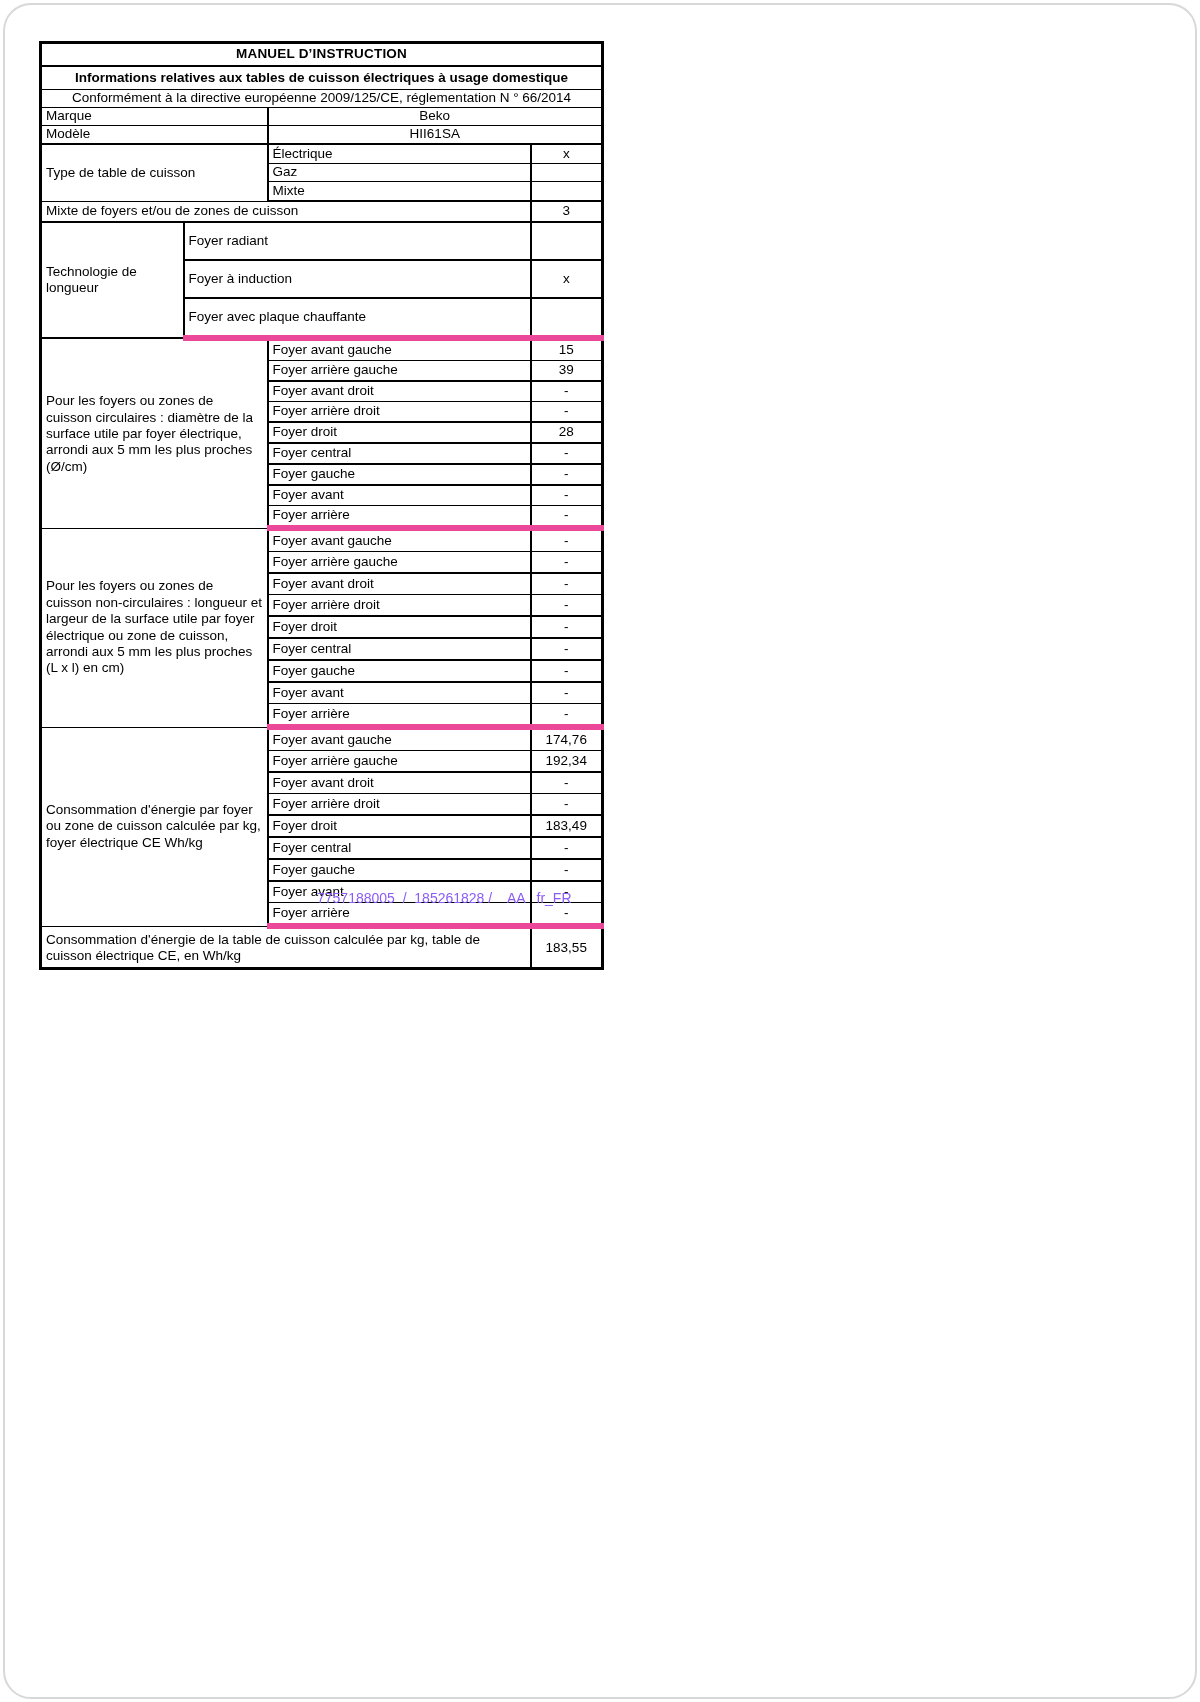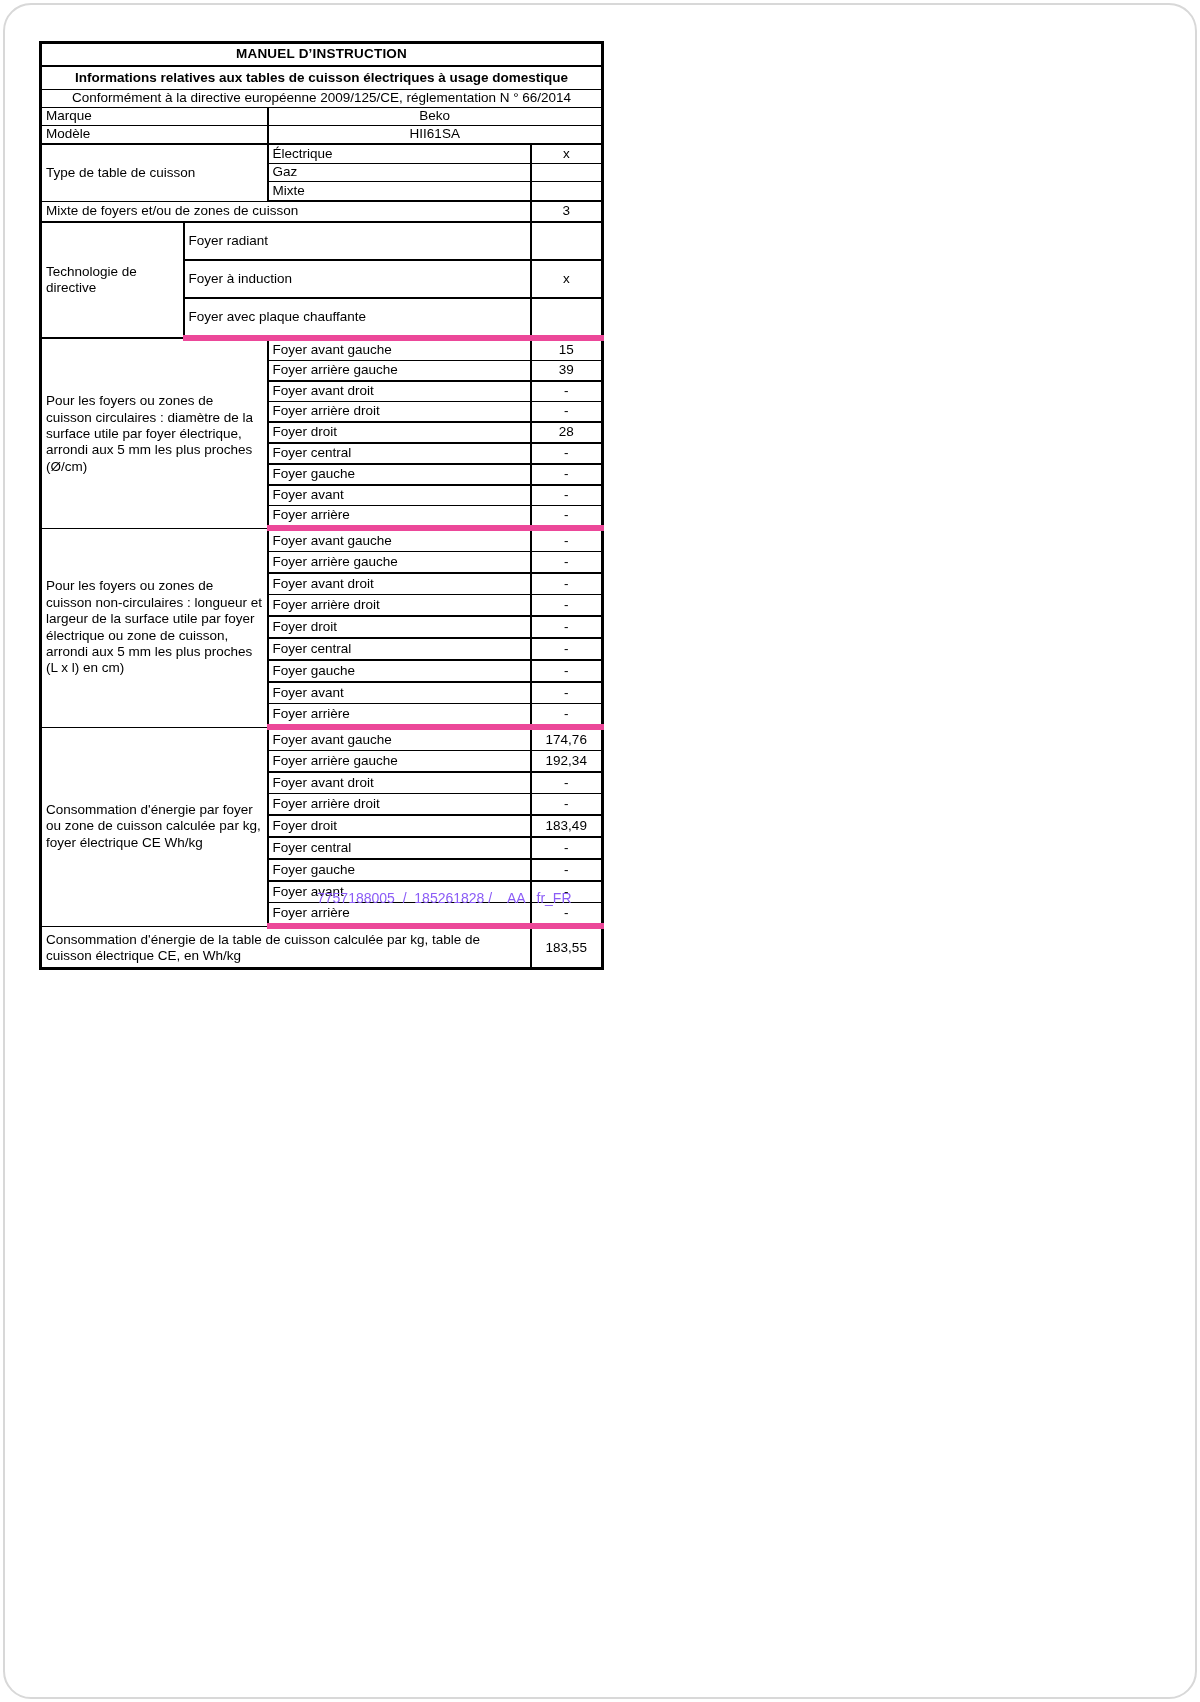--- a/index.html
+++ b/index.html
@@ -87,21 +87,21 @@
       <td class="nw">Mixte</td>
       <td class="c"></td>
     </tr>
 
     <tr class="bb2 h19">
       <td colspan="3" class="nw">Mixte de foyers et/ou de zones de cuisson</td>
       <td class="c">3</td>
     </tr>
 
     <tr class="bb2 h36">
-      <td rowspan="3" class="bb3">Technologie de directive</td>
+      <td rowspan="3" class="bb3">Technologie de longueur</td>
       <td colspan="2" class="nw">Foyer radiant</td>
       <td class="c"></td>
     </tr>
     <tr class="bb2 h36">
       <td colspan="2" class="nw">Foyer à induction</td>
       <td class="c">x</td>
     </tr>
     <tr class="bb3 h36">
       <td colspan="2" class="nw">Foyer avec plaque chauffante</td>
       <td class="c"></td>

